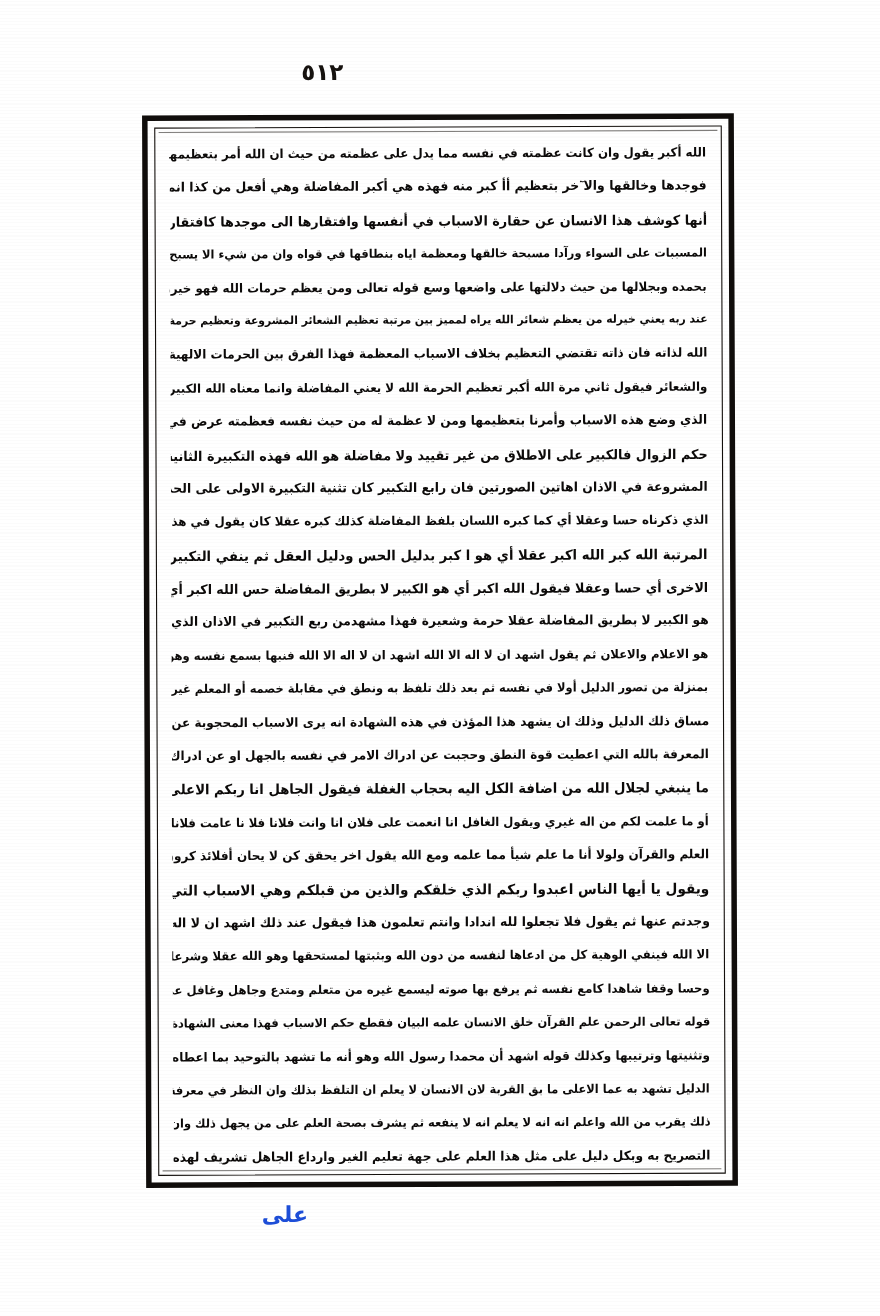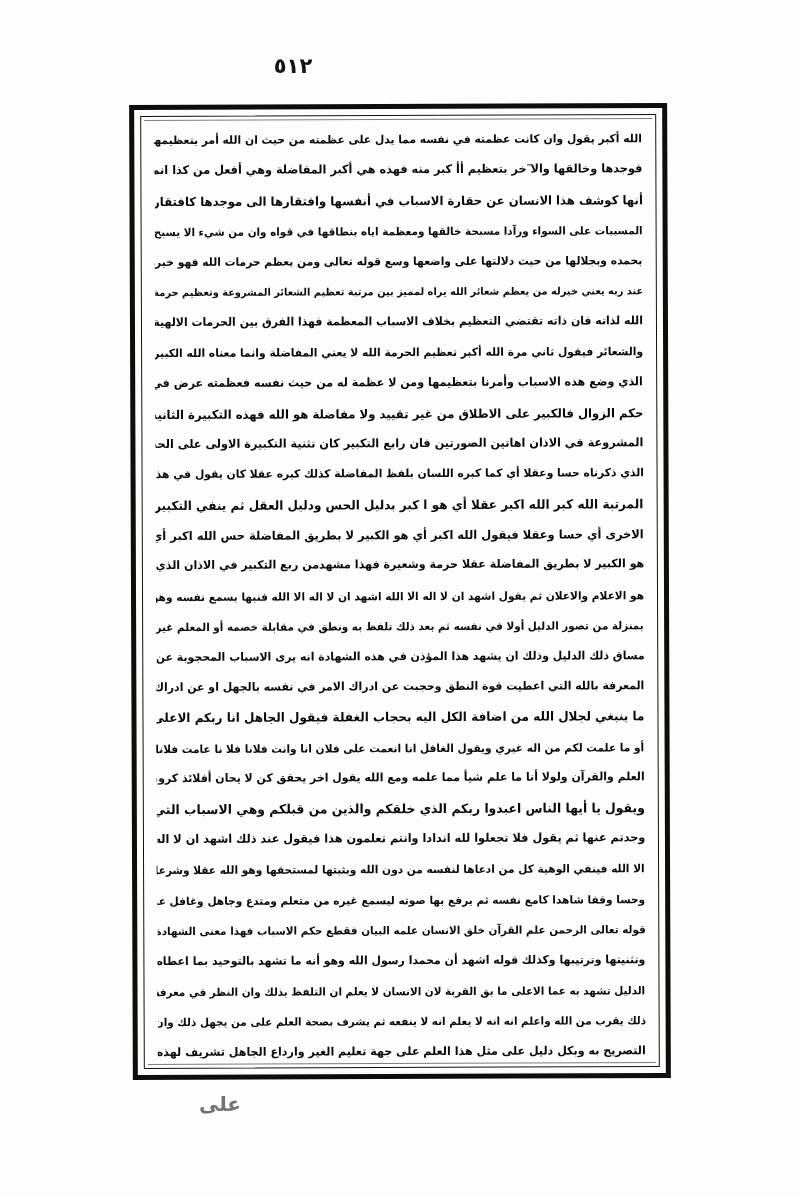--- a/index.html
+++ b/index.html
@@ -119,26 +119,26 @@
   .line:nth-child(3n)   { transform: scaleY(1.04) translateX(0.4px); }
   .line:nth-child(4n+1) { transform: scaleY(1.05) translateX(-0.4px); }
   .line:nth-child(5n+2) { letter-spacing: -0.35px; }
 
   
   .catchword {
     position: absolute;
     left: 160px;
     top: 1092px;
     width: 120px;
-    text-align: center;
+    text-align: right;
     direction: rtl;
     font-family: "DejaVu Sans", sans-serif;
     font-size: 20px;
     font-weight: 700;
-    color: #737373;
+    color: #1d4ed8;
   }
 
   
   .grain {
     position: absolute;
     inset: 0;
     pointer-events: none;
     opacity: .035;
     background:
       repeating-linear-gradient(0deg, rgba(0,0,0,.5) 0 1px, rgba(0,0,0,0) 1px 3px);

